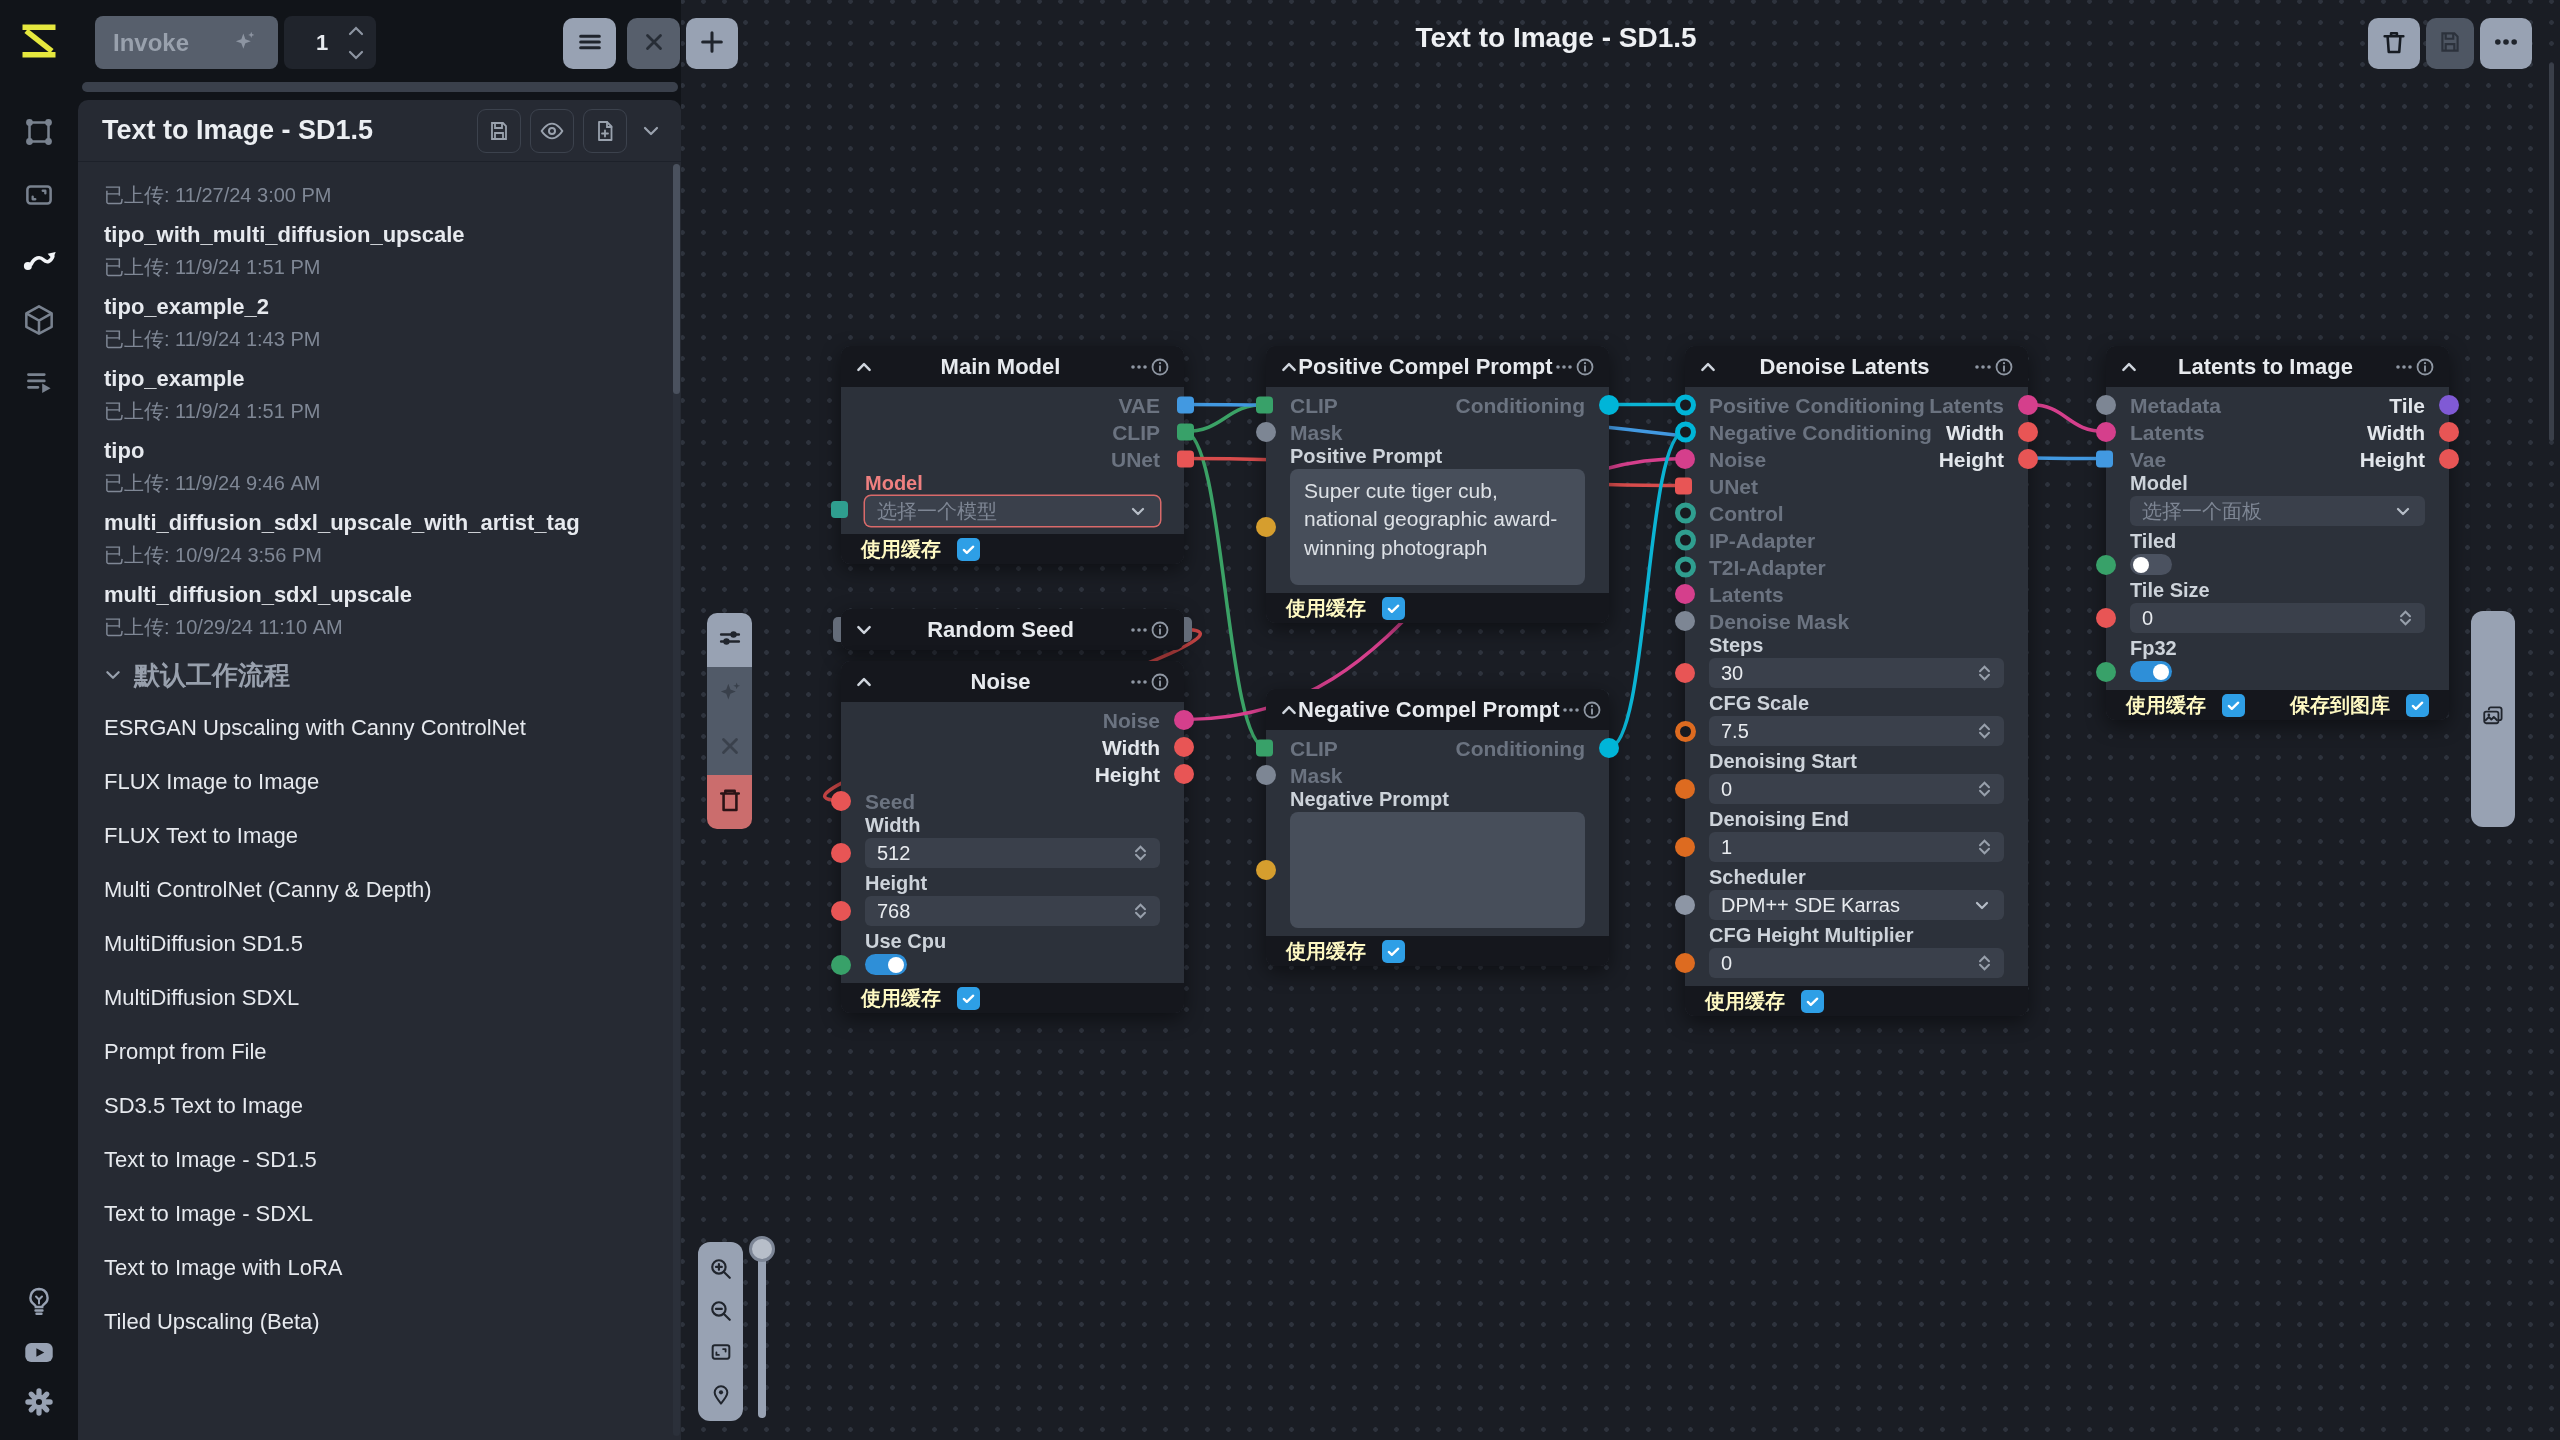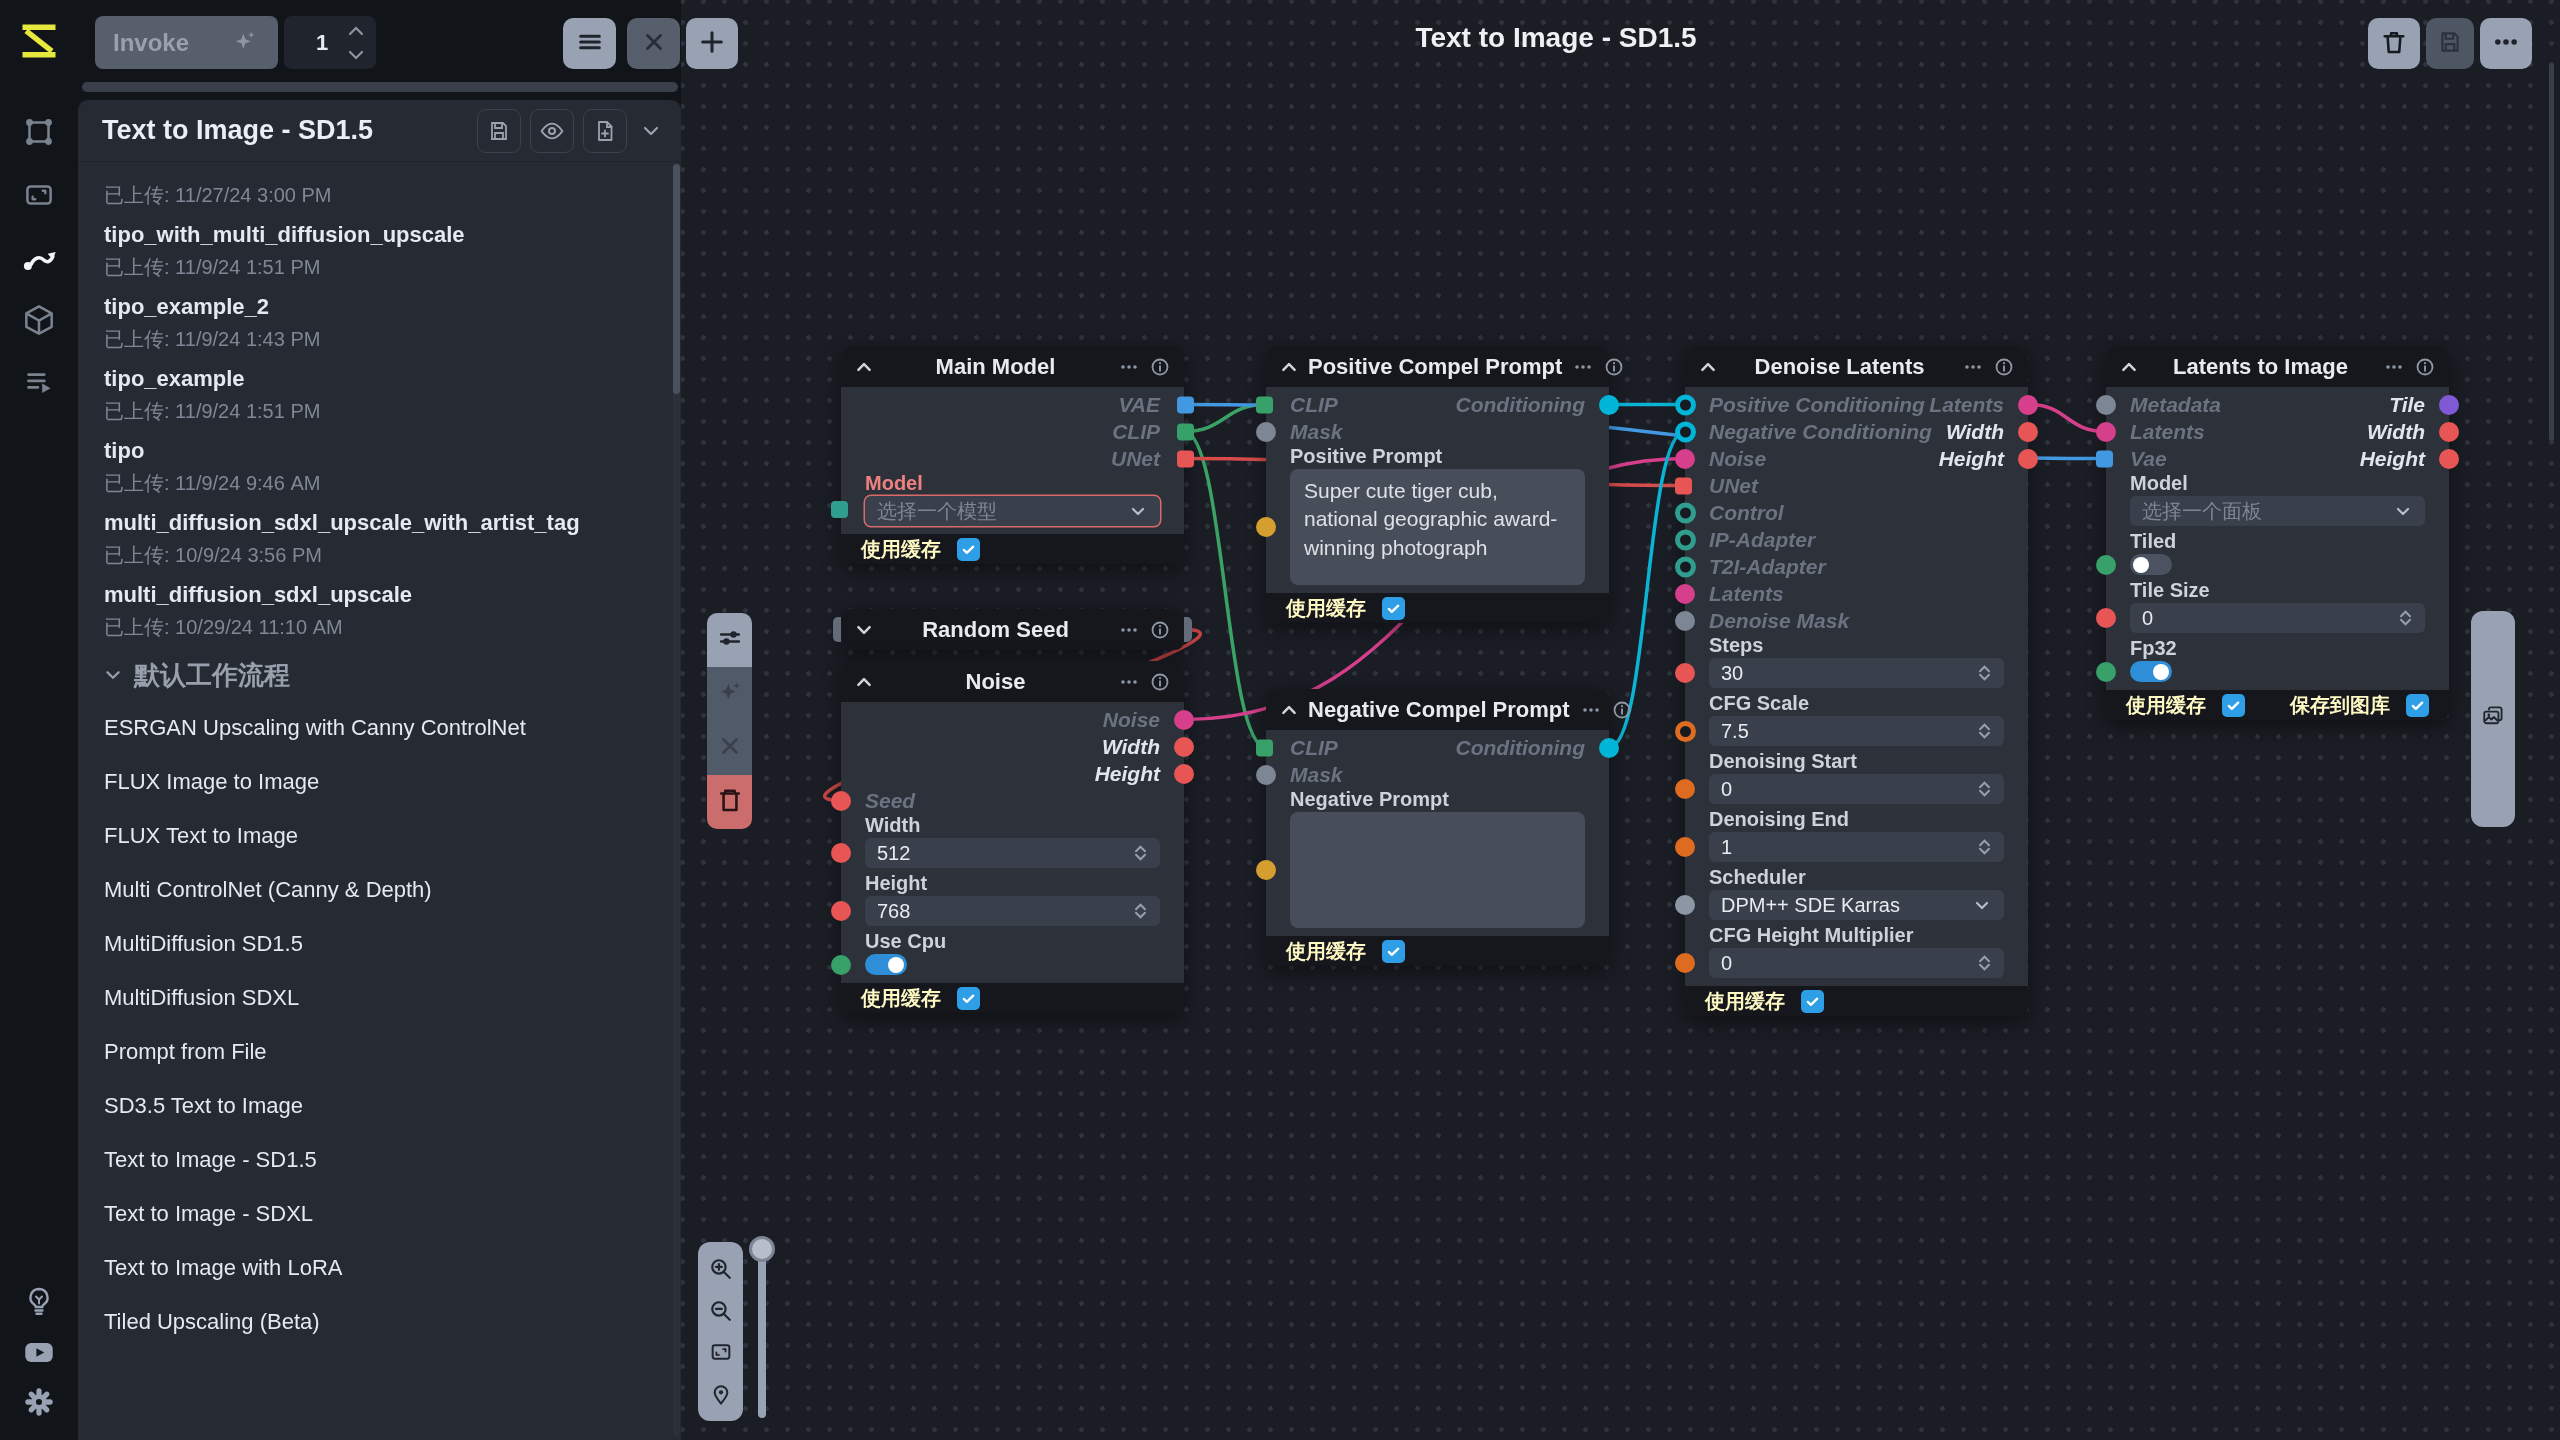--- a/index.html
+++ b/index.html
@@ -60,26 +60,26 @@
   #zoom-controls { position:absolute; left:698px; top:1242px; width:45px; height:179px; border-radius:12px; background:#98a2b3; z-index:5;
     display:flex; flex-direction:column; align-items:center; justify-content:space-around; padding:6px 0; }
   .zc-btn { width:36px; height:36px; display:flex; align-items:center; justify-content:center; cursor:pointer; }
   #zoom-slider-track { position:absolute; left:758px; top:1240px; width:8px; height:178px; border-radius:4px; background:#98a2b3; z-index:5; }
   #zoom-slider-knob { position:absolute; left:749px; top:1236px; width:26px; height:26px; border-radius:50%; background:#b7bec9; border:3px solid #7d8696; z-index:6; cursor:pointer; }
   #gallery-handle { position:absolute; left:2471px; top:611px; width:44px; height:216px; border-radius:12px; background:#98a2b3; z-index:5;
     display:flex; align-items:center; justify-content:center; cursor:pointer; }
 
   
   .node { position:absolute; background:#2c313a; border-radius:9px; box-shadow:0 6px 20px rgba(0,0,0,.45); }
-  .node-header { height:41px; background:#15171d; border-radius:9px 9px 0 0; display:flex; align-items:center; padding:0 14px; gap:10px; }
+  .node-header { height:41px; background:#15171d; border-radius:9px 9px 0 0; display:flex; align-items:center; padding:0 14px; }
   .node.collapsed .node-header { border-radius:9px; }
   .node-title { flex:1; text-align:center; color:#e7eaee; font-size:22px; font-weight:700; white-space:nowrap; }
   .hdr-ic { display:flex; align-items:center; }
   .node-body { padding:4px 0 4px; }
-  .nrow { position:relative; display:flex; align-items:center; height:27px; padding:0 24px;font-style:italic; }
+  .nrow { position:relative; display:flex; align-items:flex-end; height:27px; padding:0 24px; }
   .plabel { font-size:21px; font-weight:600; color:#6b7380; white-space:nowrap; }
   .plabel.bright { color:#e2e6eb; }
   .out-side { margin-left:auto; }
   .handle { position:absolute; z-index:4; }
   .handle.circle { width:20px; height:20px; border-radius:50%; }
   .handle.square { width:17px; height:17px; border-radius:4px; }
   .handle.ring { width:21px; height:21px; border-radius:50%; background:#171a20; border:5px solid #fff; }
   .h-left { left:-10px; } .h-right { right:-10px; }
   .nrow .handle { top:50%; transform:translateY(-50%); }
   .nfield { position:relative; padding:0 24px; margin-bottom:4px; }

